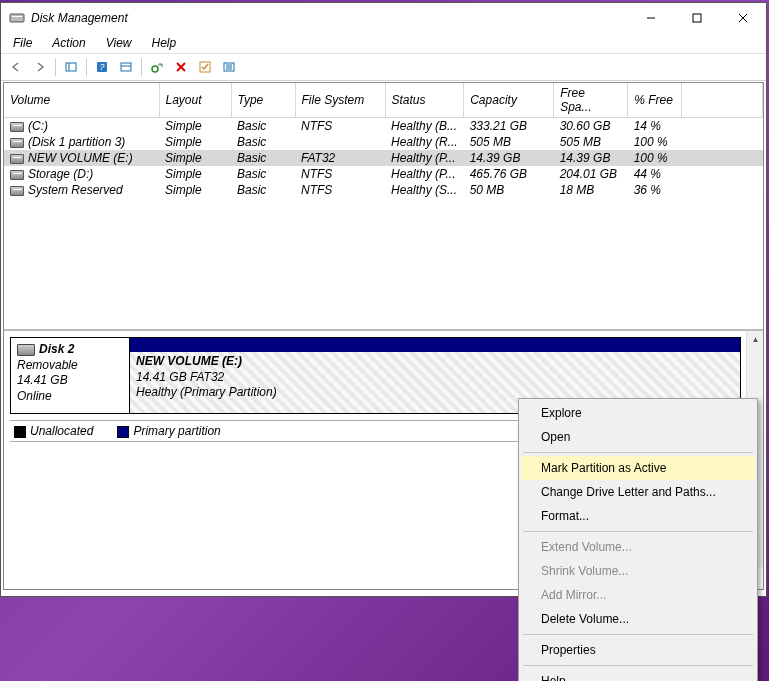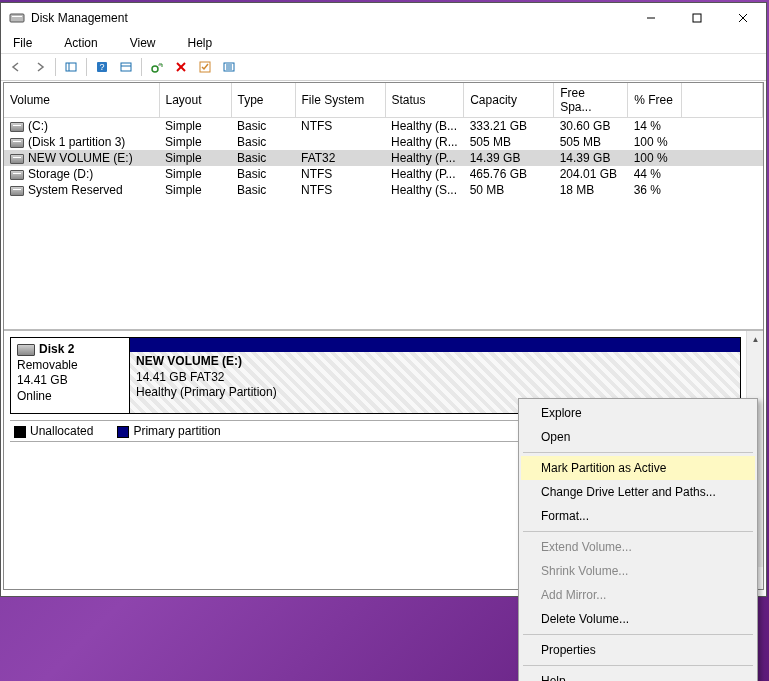--- a/index.html
+++ b/index.html
@@ -16,20 +16,21 @@
   .window {
     position: absolute;
     left: 0;
     top: 2px;
     width: 767px;
     height: 595px;
     background: #fff;
     border: 1px solid #555;
     display: flex;
     flex-direction: column;
+    font-style: italic;
   }
   .titlebar {
     height: 30px;
     display: flex;
     align-items: center;
     padding: 0 0 0 8px;
     background: #fff;
   }
   .titlebar-icon {
     width: 16px; height: 16px;
@@ -41,21 +42,21 @@
     width: 46px; height: 30px;
     display: flex; align-items: center; justify-content: center;
     font-family: "Segoe UI Symbol", sans-serif;
     font-size: 10px;
   }
   .menubar {
     height: 20px;
     display: flex;
     align-items: center;
     padding: 0 4px;
-    gap: 16px;
+    gap: 4px;
   }
   .menubar-item {
     padding: 2px 8px;
     font-size: 12px;
   }
   .toolbar {
     height: 28px;
     display: flex;
     align-items: center;
     padding: 2px 4px;

